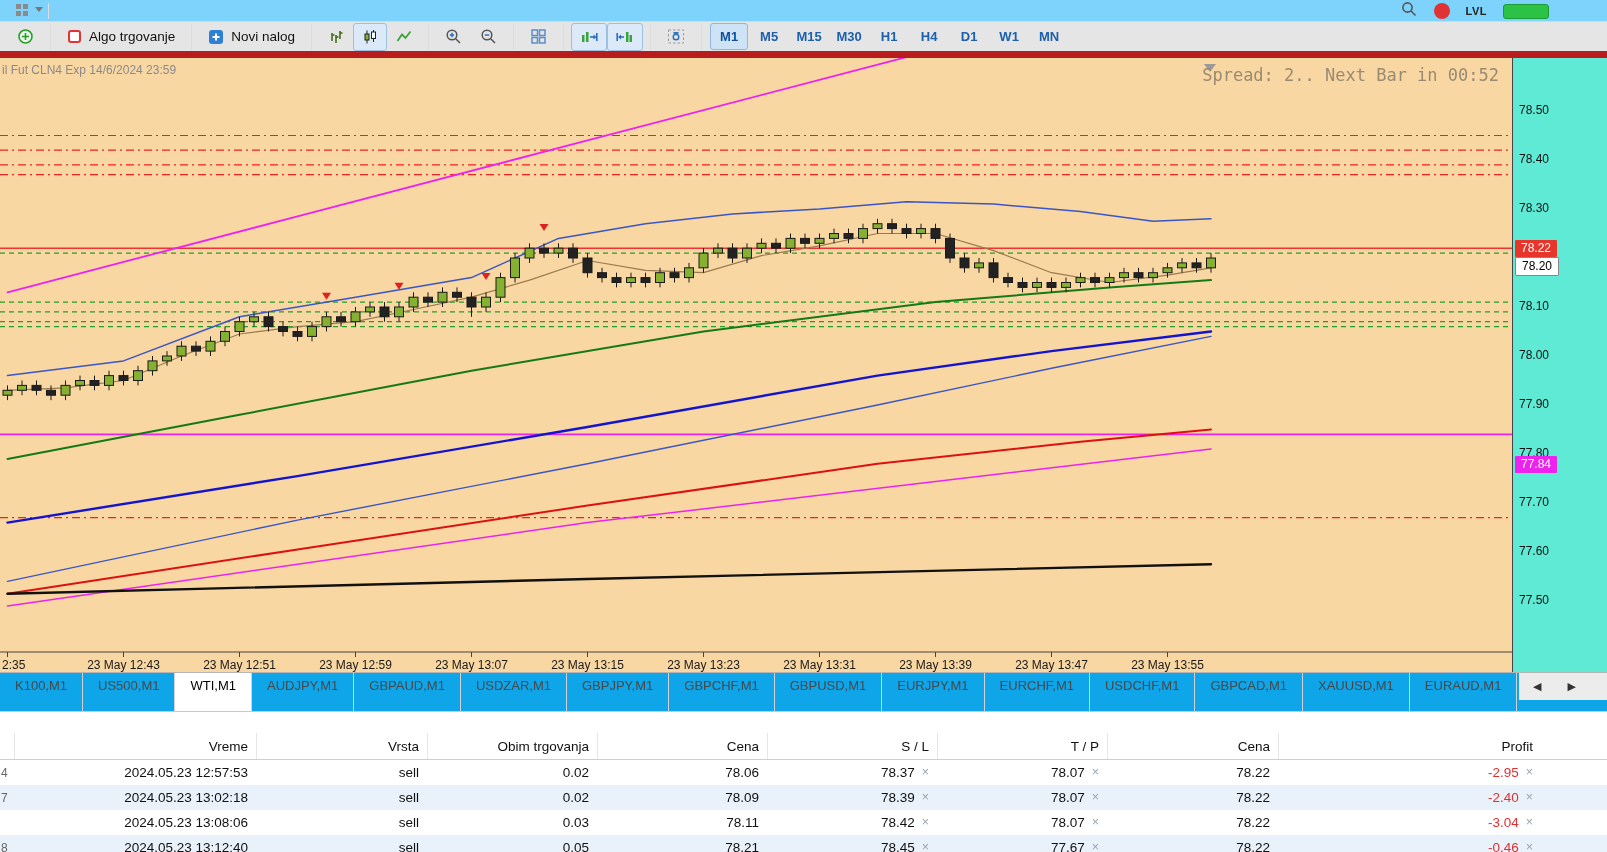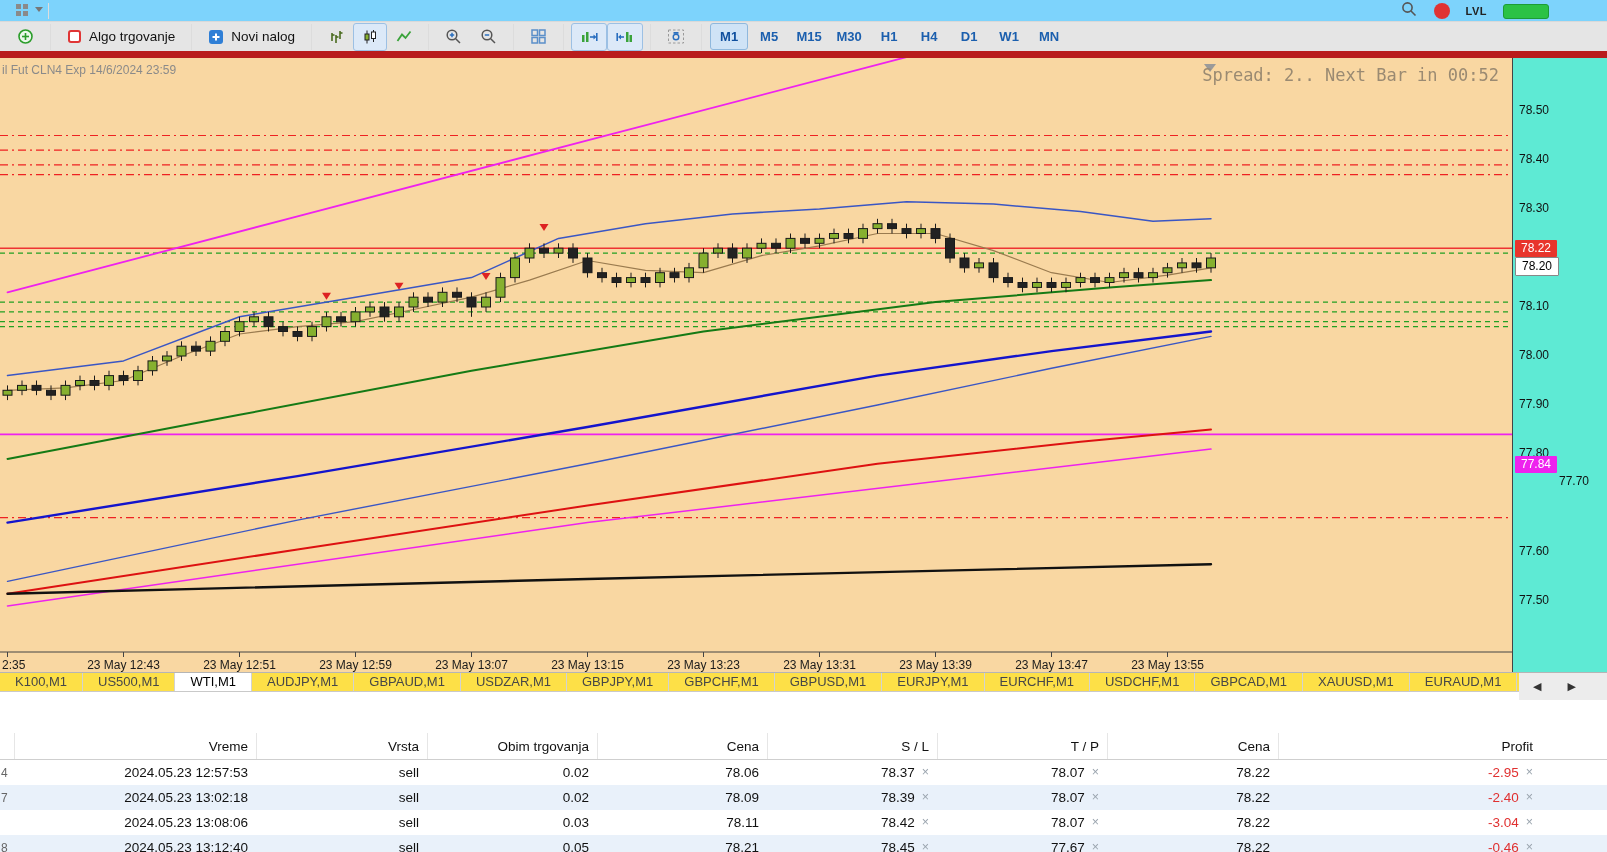--- a/index.html
+++ b/index.html
@@ -35,23 +35,23 @@
   #plot { position:absolute; left:0; top:0; }
   .chart-title { position:absolute; left:2px; top:5px; font-size:12px; color:#8a8a8a; }
   .chart-status { position:absolute; right:108px; top:7px; font-size:17px; color:#9a8a72;
                   font-family:"DejaVu Sans Mono", monospace; }
   .price-axis { position:absolute; left:1512px; top:0; width:95px; height:614px;
                 background:#5eead4; border-left:1px solid #444; }
   .ptick { position:absolute; left:6px; font-size:12px; color:#111; }
   .pbadge { position:absolute; left:2px; padding:1px 6px 2px 6px; font-size:12px; border-radius:1px; }
 
   
-  .tabbar { position:absolute; top:672px; left:0; width:1607px; height:20px; background:#fde047;
+  .tabbar { position:absolute; top:672px; left:0; width:1607px; height:40px; background:#0ea5e9;
             border-top:1px solid #b5b5b5; border-bottom:1px solid #c9c9c9;
-            display:flex; overflow:hidden; padding-right:90px;align-items:center; }
+            display:flex; overflow:hidden; padding-right:90px; }
   .tab { flex:none; padding:0 15px; line-height:26px; font-size:13px; color:#474747;
          border-right:1px solid #d2d2d2; white-space:nowrap; }
   .tab.active { background:#ffffff; color:#000; font-weight:normal; }
   .tab-arrows { position:absolute; top:673px; right:0; height:27px; width:88px; background:#ececec;
                 display:flex; align-items:center; justify-content:flex-start; gap:26px; padding-left:14px; }
   .tab-arrow { font-size:11px; color:#333; }
 
   
   .trades { position:absolute; top:700px; left:0; width:1607px; height:152px; background:#fff;
             font-size:13.5px; color:#111;margin-top:33px; }
@@ -446,21 +446,21 @@
     <div class="chart-title">il Fut CLN4 Exp 14/6/2024 23:59</div>
     <div class="chart-status">Spread: 2.. Next Bar in 00:52</div>
     <div class="price-axis" id="price-axis">
         <div class="ptick" style="top: 45px;">78.50</div>
         <div class="ptick" style="top: 94px;">78.40</div>
         <div class="ptick" style="top: 143px;">78.30</div>
         <div class="ptick" style="top: 241px;">78.10</div>
         <div class="ptick" style="top: 290px;">78.00</div>
         <div class="ptick" style="top: 339px;">77.90</div>
         <div class="ptick" style="top: 388px;">77.80</div>
-        <div class="ptick" style="top: 416px; margin-left: 40px;">77.70</div>
+        <div class="ptick" style="top: 437px;">77.70</div>
         <div class="ptick" style="top: 486px;">77.60</div>
         <div class="ptick" style="top: 535px;">77.50</div>
         <div class="pbadge" style="top: 182.2px; background: rgb(232, 53, 44); color: rgb(255, 255, 255);">78.22</div>
         <div class="pbadge" style="top: 199px; background: rgb(255, 255, 255); color: rgb(0, 0, 0); border: 1px solid rgb(136, 136, 136);">78.20</div>
         <div class="pbadge" style="top: 368.4px; background: rgb(238, 34, 238); color: rgb(255, 255, 255); margin-top: 30px;">77.84</div>
       </div>
   </div>
 
   <div class="tabbar" id="tabbar">
       <div class="tab">K100,M1</div>

